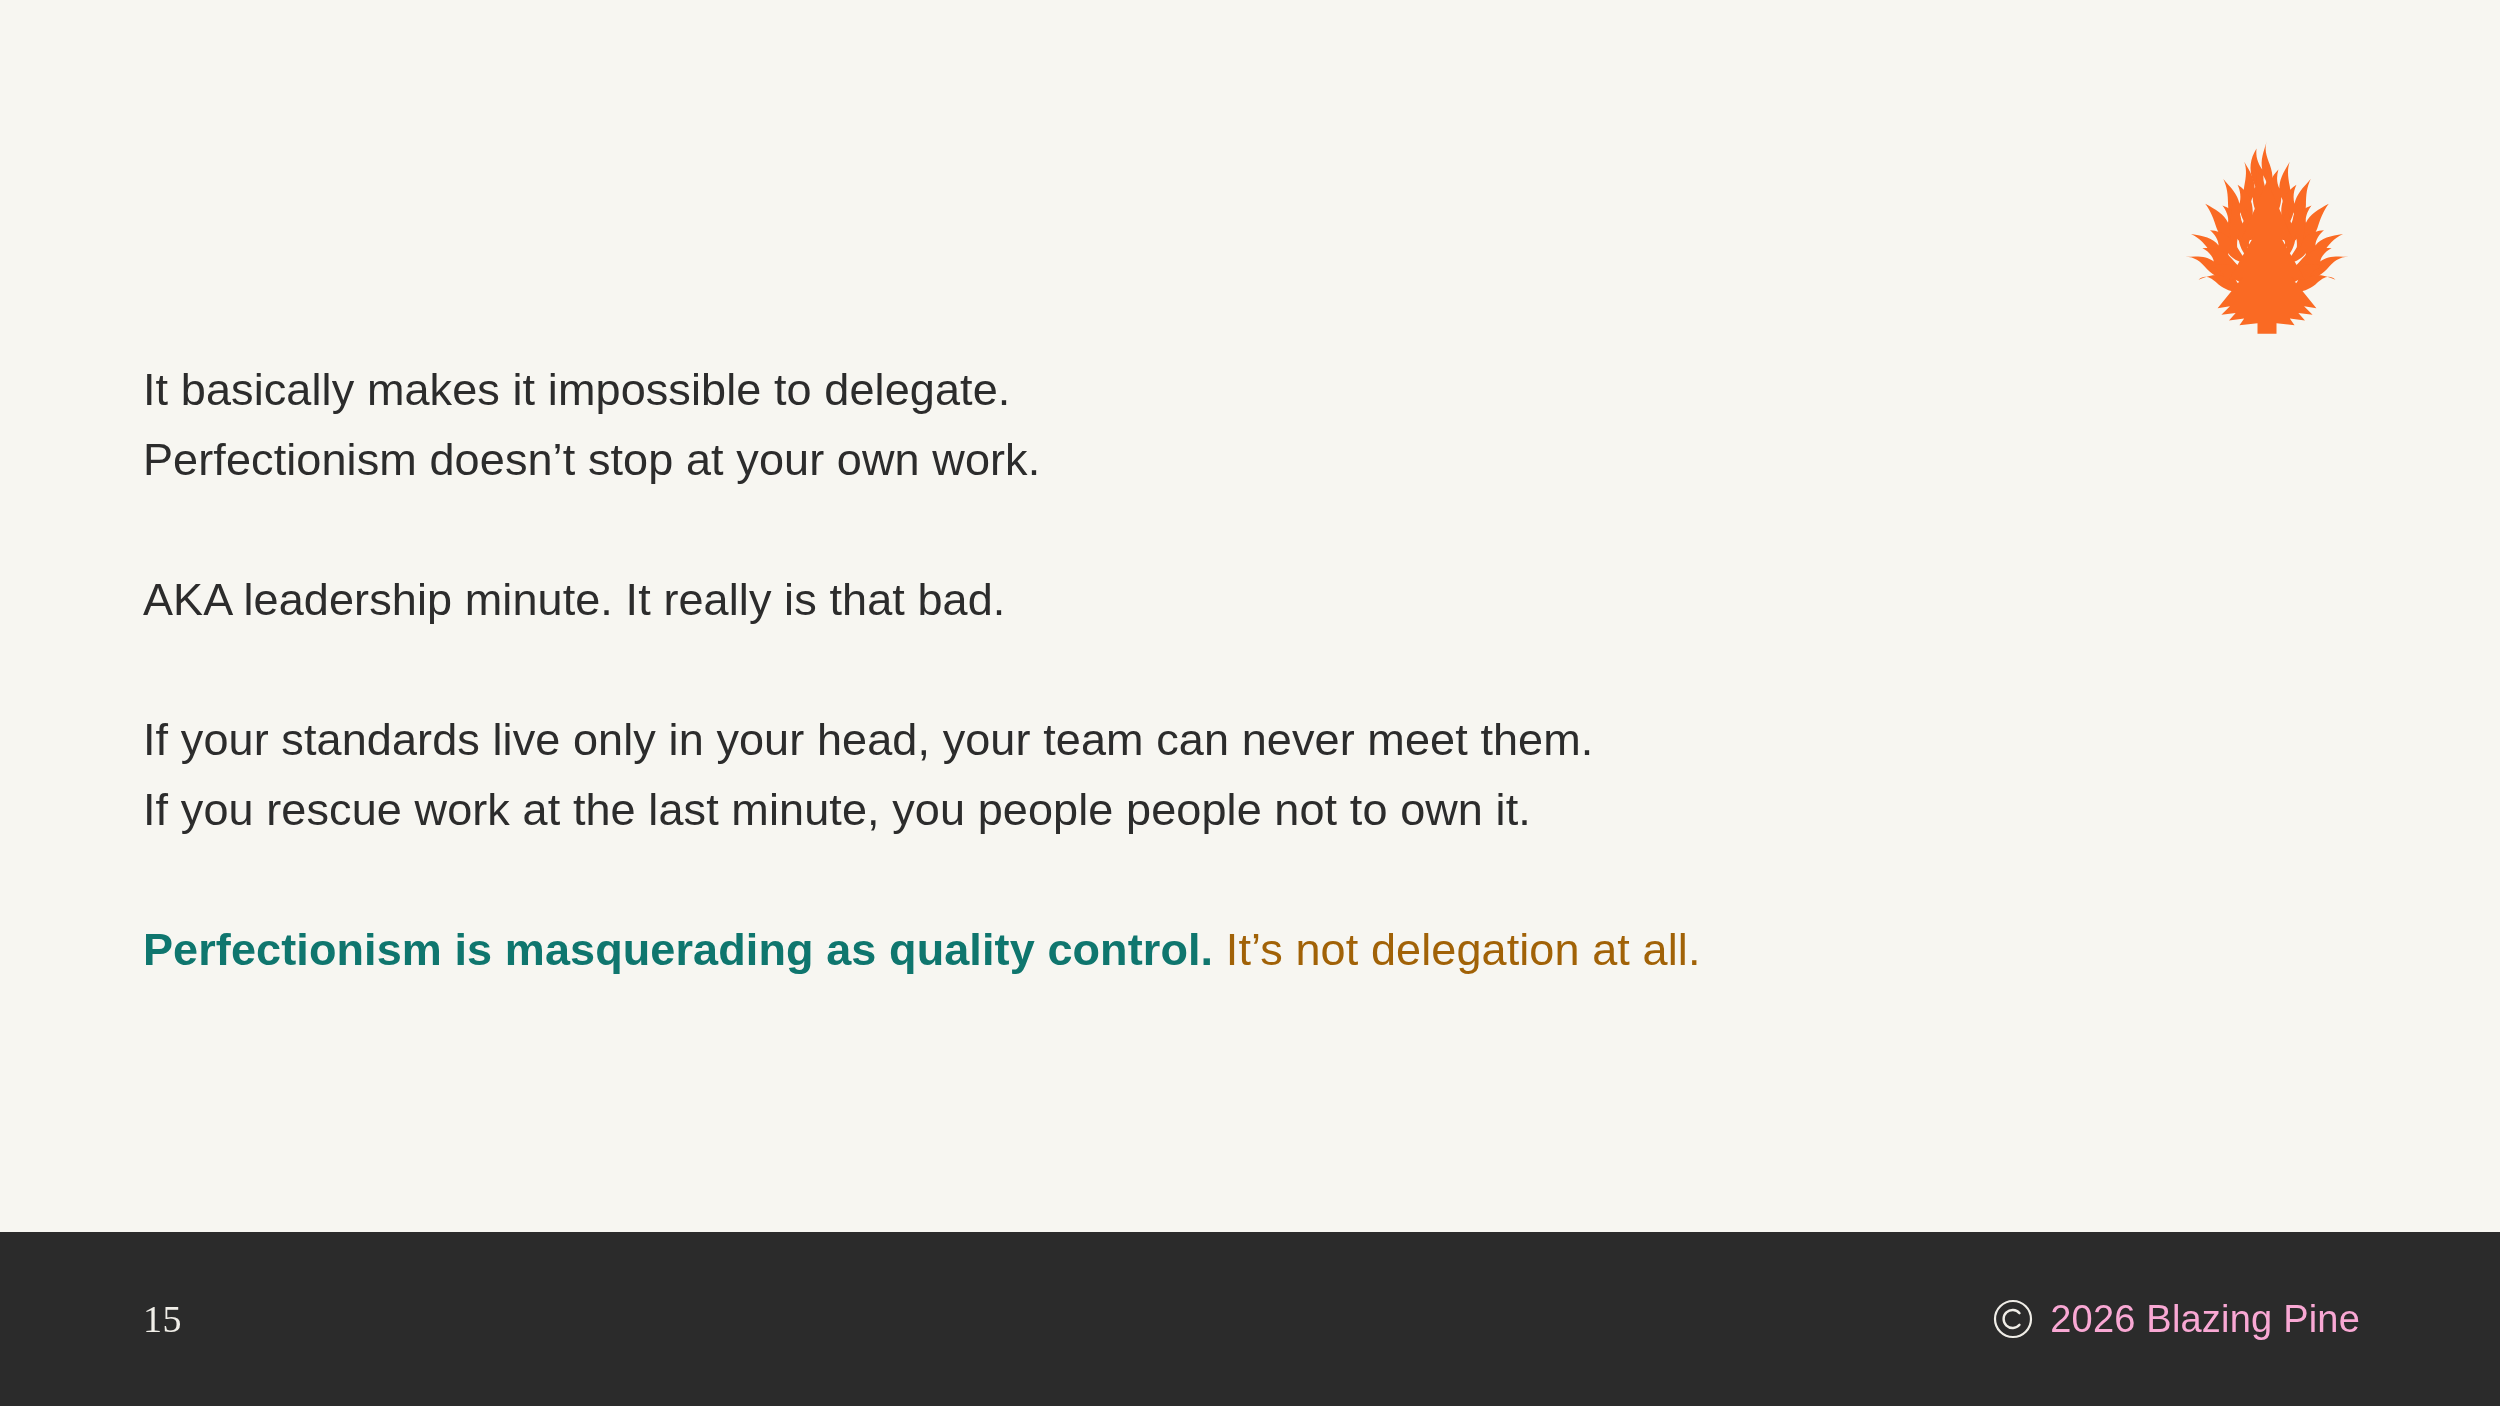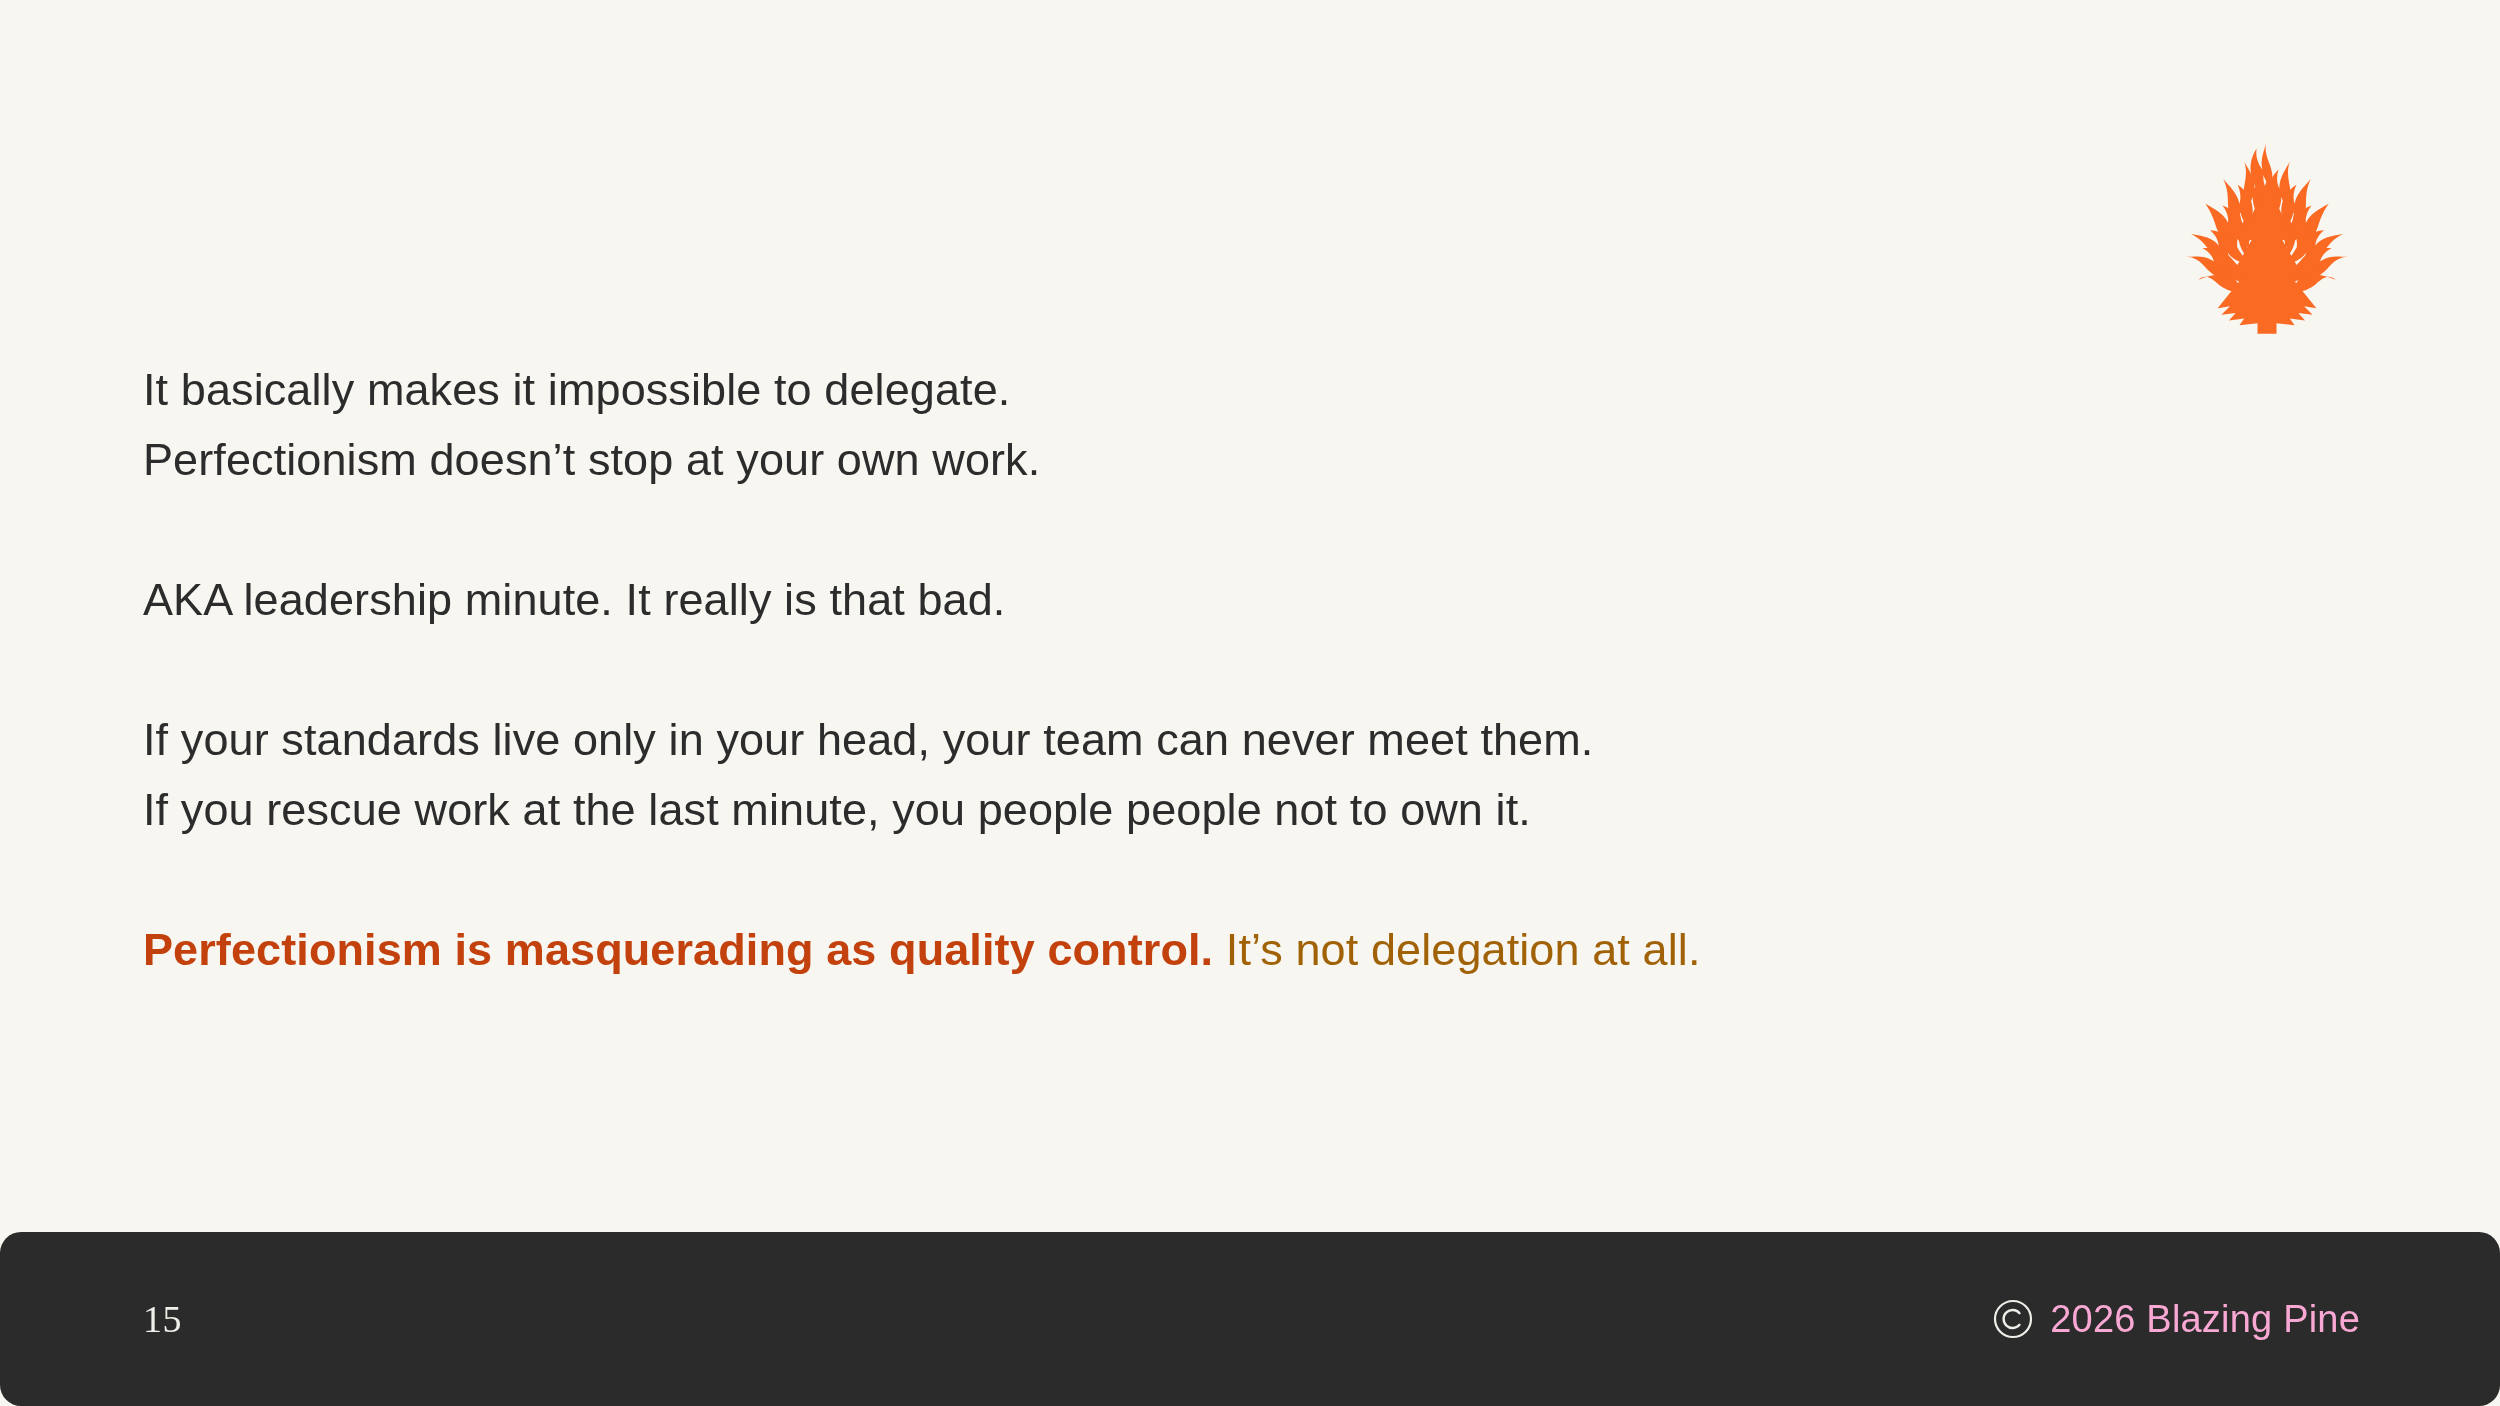--- a/index.html
+++ b/index.html
@@ -53,42 +53,41 @@
     white-space: nowrap;
   }
   .para + .para {
     margin-top: 70px;
   }
   .line {
     display: block;
     white-space: nowrap;
   }
   .hl {
-    color: #c2410c;
+    color: #0f766e;
     font-weight: 700;
   }
   .rest {
     color: #a16207;
     font-weight: 400;
   }
 
   
   .footer {
     position: absolute;
     left: 0;
     bottom: 0;
     width: 2500px;
     height: 174px;
     background: #2B2B2B;
     display: flex;
     align-items: center;
     justify-content: space-between;
     box-sizing: border-box;
     padding: 0 140px 0 143px;
-    border-radius: 21px;
   }
   .page-num {
     color: #F1EFE9;
     font-family: "Liberation Serif", serif;
     font-size: 38px;
     line-height: 1;
     letter-spacing: 0.5px;
   }
   .copyright {
     display: flex;

